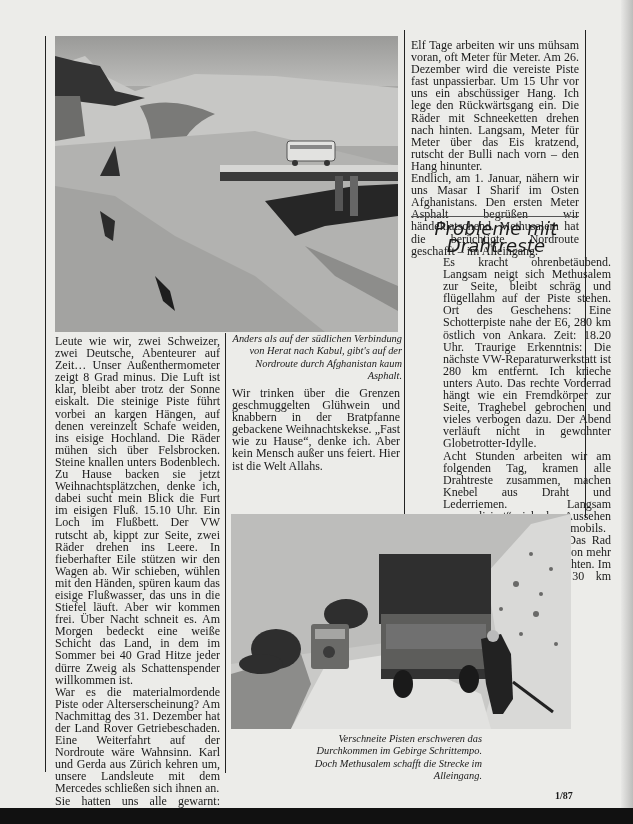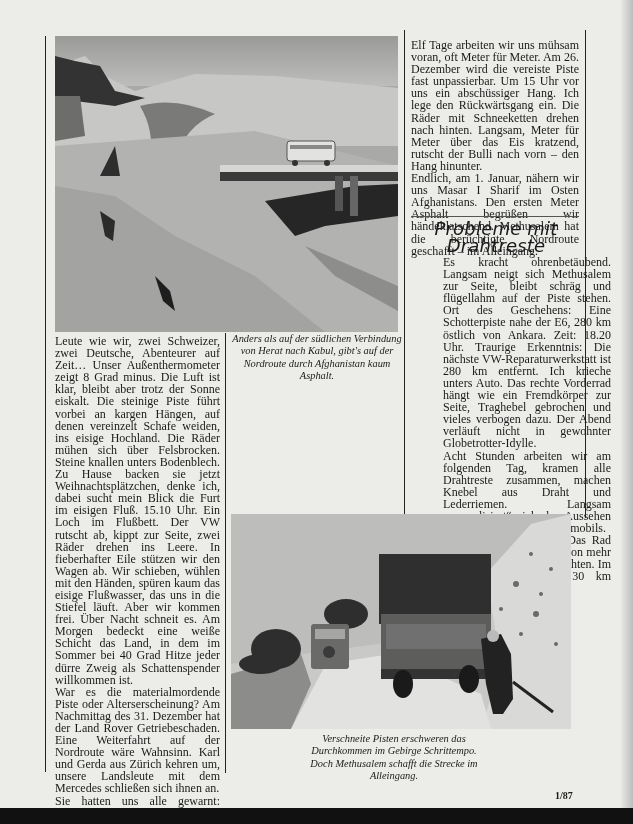--- a/index.html
+++ b/index.html
@@ -4,21 +4,21 @@
 <style>
   html, body { margin:0; padding:0; }
   body { width:633px; height:824px; background:#e9e9e7; position:relative; overflow:hidden; font-family:"Liberation Serif","DejaVu Serif",serif; color:#1a1a1a; }
   .page { position:absolute; left:0; top:0; width:633px; height:808px; background:#ecece9; }
   .bottom-strip { position:absolute; left:0; top:808px; width:633px; height:16px; background:#111; }
   .right-shadow { position:absolute; right:0; top:0; width:12px; height:808px; background:linear-gradient(to right,#e8e8e6,#bdbdbb); }
   .rule { position:absolute; background:#222; }
   .col { position:absolute; font-size:12px; line-height:12.1px; text-align:justify; }
   .col p { margin:0; }
   .photo { position:absolute; overflow:hidden; }
-  .caption { position:absolute; font-style:italic; text-align:center; font-size:10.4px; line-height:12.4px; }
+  .caption { position:absolute; font-style:italic; text-align:right; font-size:10.4px; line-height:12.4px; }
   .headline { position:absolute; font-family:"DejaVu Sans","Liberation Sans",sans-serif; font-weight:normal; font-style:italic; font-size:18px; line-height:17px; letter-spacing:0.2px;text-align:center; }
   .folio { position:absolute; font-size:11px; }
   .brand { font-family:"DejaVu Sans",sans-serif; font-weight:bold; font-style:italic; font-size:11px; letter-spacing:0.5px; }
 </style>
 </head>
 <body>
 
 <div class="page">
 
   <div class="photo" style="left:55px; top:36px; width:343px; height:296px;">
@@ -60,20 +60,21 @@
   <div class="rule" style="left:585px; top:30px; width:1px; height:488px;"></div>
   <div class="rule" style="left:225px; top:333px; width:1px; height:440px;"></div>
 
   <div class="col" style="left:55px; top:335px; width:165px;">
     <p>Leute wie wir, zwei Schweizer, zwei Deutsche, Abenteurer auf Zeit… Unser Außenthermometer zeigt 8 Grad minus. Die Luft ist klar, bleibt aber trotz der Sonne eiskalt. Die steinige Piste führt vorbei an kargen Hängen, auf denen vereinzelt Schafe weiden, ins eisige Hochland. Die Räder mühen sich über Felsbrocken. Steine knallen unters Bodenblech. Zu Hause backen sie jetzt Weihnachtsplätzchen, denke ich, dabei sucht mein Blick die Furt im eisigen Fluß. 15.10 Uhr. Ein Loch im Flußbett. Der VW rutscht ab, kippt zur Seite, zwei Räder drehen ins Leere. In fieberhafter Eile stützen wir den Wagen ab. Wir schieben, wühlen mit den Händen, spüren kaum das eisige Flußwasser, das uns in die Stiefel läuft. Aber wir kommen frei. Über Nacht schneit es. Am Morgen bedeckt eine weiße Schicht das Land, in dem im Sommer bei 40 Grad Hitze jeder dürre Zweig als Schattenspender willkommen ist.</p>
     <p>War es die materialmordende Piste oder Alterserscheinung? Am Nachmittag des 31. Dezember hat der Land Rover Getriebeschaden. Eine Weiterfahrt auf der Nordroute wäre Wahnsinn. Karl und Gerda aus Zürich kehren um, unsere Landsleute mit dem Mercedes schließen sich ihnen an.</p>
     <p>Sie hatten uns alle gewarnt: „Unmöglich. Ein VW schafft das nie.“ Und jetzt sind wir mutterseelenallein. Alte Vertrautheit kommt auf, aber auch Zuversicht. Haben wir uns mit diesem Auto nicht schon durch manchen Schlammberg gefressen!? Vom Nordkap bis zum Kap der guten Hoffnung, auf mehr als</p>
   </div>
 
   <div class="col" style="left:232px; top:387px; width:168px;">
+    <p>Wir trinken über die Grenzen geschmuggelten Glühwein und knabbern in der Bratpfanne gebackene Weihnachtskekse. „Fast wie zu Hause“, denke ich. Aber kein Mensch außer uns feiert. Hier ist die Welt Allahs.</p>
   </div>
 
   <div class="col" style="left:411px; top:39px; width:168px;">
     <p>Elf Tage arbeiten wir uns mühsam voran, oft Meter für Meter. Am 26. Dezember wird die vereiste Piste fast unpassierbar. Um 15 Uhr vor uns ein abschüssiger Hang. Ich lege den Rückwärtsgang ein. Die Räder mit Schneeketten drehen nach hinten. Langsam, Meter für Meter über das Eis kratzend, rutscht der Bulli nach vorn – den Hang hinunter.</p>
     <p>Endlich, am 1. Januar, nähern wir uns Masar I Sharif im Osten Afghanistans. Den ersten Meter Asphalt begrüßen wir händeklatschend. Methusalem hat die berüchtigte Nordroute geschafft – im Alleingang.</p>
   </div>
 
   <div class="rule" style="left:411px; top:216px; width:168px; height:1px; background:#555;"></div>
 
   <div class="headline" style="left:411px; top:220px; width:170px;">

